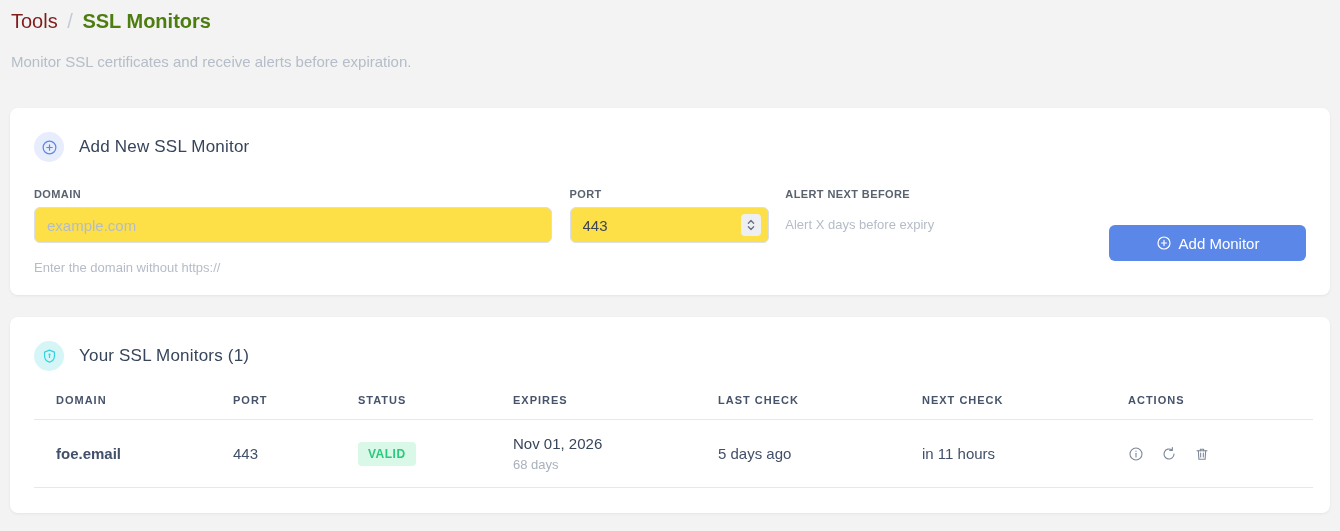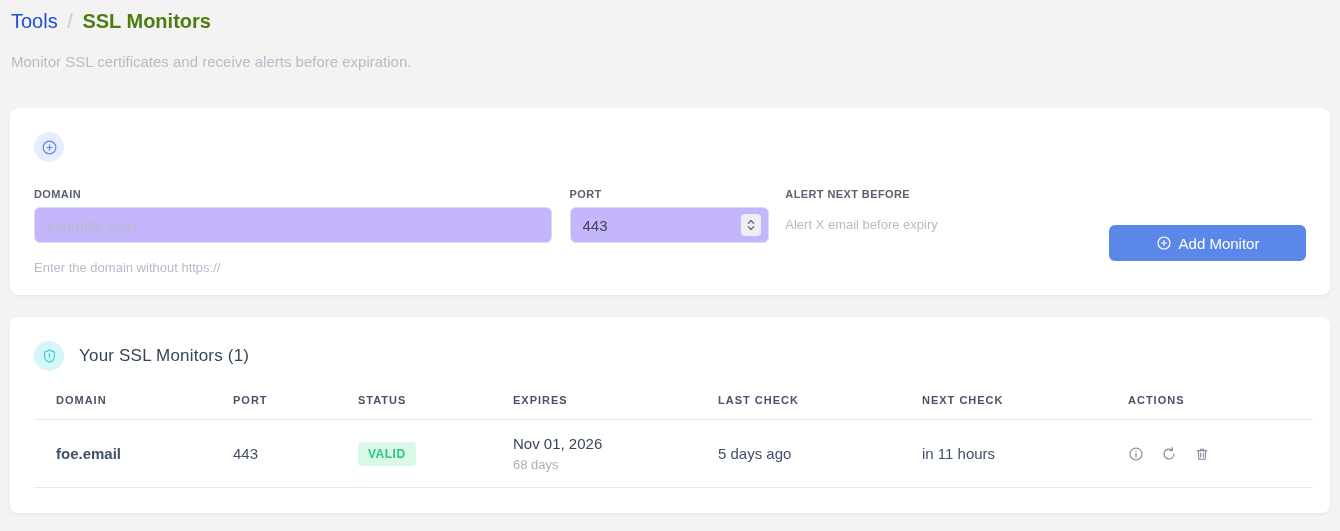--- a/index.html
+++ b/index.html
@@ -6,21 +6,21 @@
   html,body { width:1340px; height:531px; }
   body {
     background:#f2f3f2;
     font-family:"Liberation Sans", sans-serif;
     color:#3d4656;
     overflow:hidden;
   }
   
   .page-header { padding:8px 12px 0 11px; }
   .breadcrumb { font-size:20px; line-height:26px; }
-  .crumb-section { color:#1d4ed8; font-weight:400; }
+  .crumb-section { color:#7f1d1d; font-weight:400; }
   .crumb-sep { color:#c4cbd5; font-weight:400; margin:0 4px; }
   .crumb-current { color:#4d7c0f; font-weight:700;margin-top:45px; }
   .page-subtitle { margin-top:19px; font-size:15px; color:#b6bdc9; }
 
   
   .card {
     background:#ffffff;
     border-radius:8px;
     box-shadow:0 1px 3px rgba(40,50,70,0.07);
     margin:0 10px;
@@ -43,21 +43,21 @@
   .form-row { display:flex; align-items:flex-start; margin-top:26px; }
   .field-label {
     display:block; font-size:11px; font-weight:600;
     color:#59626f; letter-spacing:0.4px; margin-bottom:7px;
   }
   .text-input {
     width:100%; height:36px;
     border:1px solid #d9dee7; border-radius:6px;
     padding:0 12px; font-size:15px; color:#3d4656;
     font-family:"Liberation Sans", sans-serif;
-    background:#c4b5fd; outline:none;
+    background:#fde047; outline:none;
   }
   .text-input::placeholder { color:#b4bcc8; }
   .field-helper { margin-top:17px; font-size:13px; color:#b5bcc8; }
   .field-domain { width:518px; margin-right:18px; }
   .field-port  { width:200px; margin-right:16px; }
   .field-alert { width:308px; margin-right:16px; }
   .number-wrap { position:relative; }
   .spinner {
     position:absolute; right:8px; top:7px;
     width:20px; height:22px; border-radius:4px;
@@ -122,20 +122,21 @@
 </div>
 
 <div class="card card-add">
   <div class="card-title-row">
     <span class="icon-badge badge-blue">
       <svg viewBox="0 0 24 24" fill="none" stroke="currentColor" stroke-width="1.7" stroke-linecap="round">
         <circle cx="12" cy="12" r="9"></circle>
         <path d="M12 8.2v7.6M8.2 12h7.6"></path>
       </svg>
     </span>
+    <h2 class="card-title">Add New SSL Monitor</h2>
   </div>
 
   <div class="form-row">
     <div class="field-domain">
       <label class="field-label">DOMAIN</label>
       <input class="text-input" type="text" placeholder="example.com" style="">
       <div class="field-helper">Enter the domain without https://</div>
     </div>
 
     <div class="field-port">
@@ -146,21 +147,21 @@
           <svg viewBox="0 0 10 16" fill="none" stroke="currentColor" stroke-width="1.5" stroke-linecap="round" stroke-linejoin="round">
             <path d="M2 6l3-3.2L8 6"></path>
             <path d="M2 10l3 3.2L8 10"></path>
           </svg>
         </button>
       </div>
     </div>
 
     <div class="field-alert">
       <label class="field-label">ALERT NEXT BEFORE</label>
-      <div class="field-helper">Alert X email before expiry</div>
+      <div class="field-helper">Alert X days before expiry</div>
     </div>
 
     <div class="submit-wrap">
       <button class="btn-primary">
         <svg viewBox="0 0 24 24" fill="none" stroke="currentColor" stroke-width="1.8" stroke-linecap="round">
           <circle cx="12" cy="12" r="9"></circle>
           <path d="M12 8.2v7.6M8.2 12h7.6"></path>
         </svg>
         <span>Add Monitor</span>
       </button>

